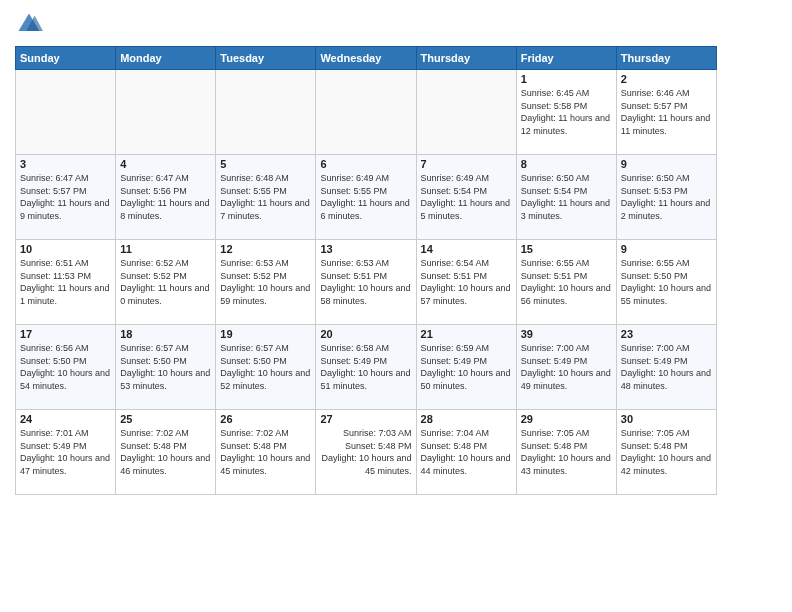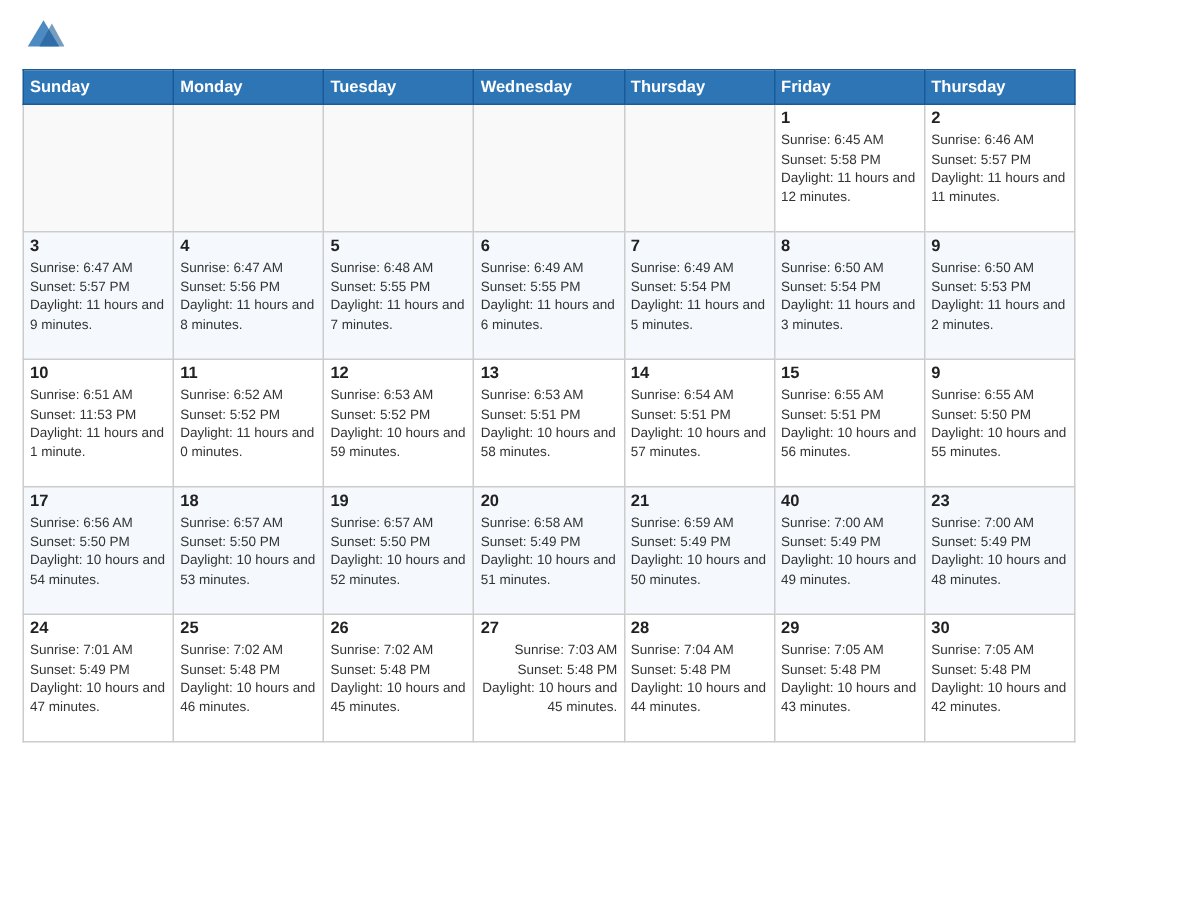--- a/index.html
+++ b/index.html
@@ -258,21 +258,21 @@
 Sunset: 5:49 PM
 Daylight: 10 hours and 51 minutes.</div>
           </td>
           <td>
             <div class="day-number">21</div>
             <div class="day-info" style="white-space: pre-line;">Sunrise: 6:59 AM
 Sunset: 5:49 PM
 Daylight: 10 hours and 50 minutes.</div>
           </td>
           <td>
-            <div class="day-number">40</div>
+            <div class="day-number">39</div>
             <div class="day-info" style="white-space: pre-line;">Sunrise: 7:00 AM
 Sunset: 5:49 PM
 Daylight: 10 hours and 49 minutes.</div>
           </td>
           <td>
             <div class="day-number">23</div>
             <div class="day-info" style="white-space: pre-line;">Sunrise: 7:00 AM
 Sunset: 5:49 PM
 Daylight: 10 hours and 48 minutes.</div>
           </td>

